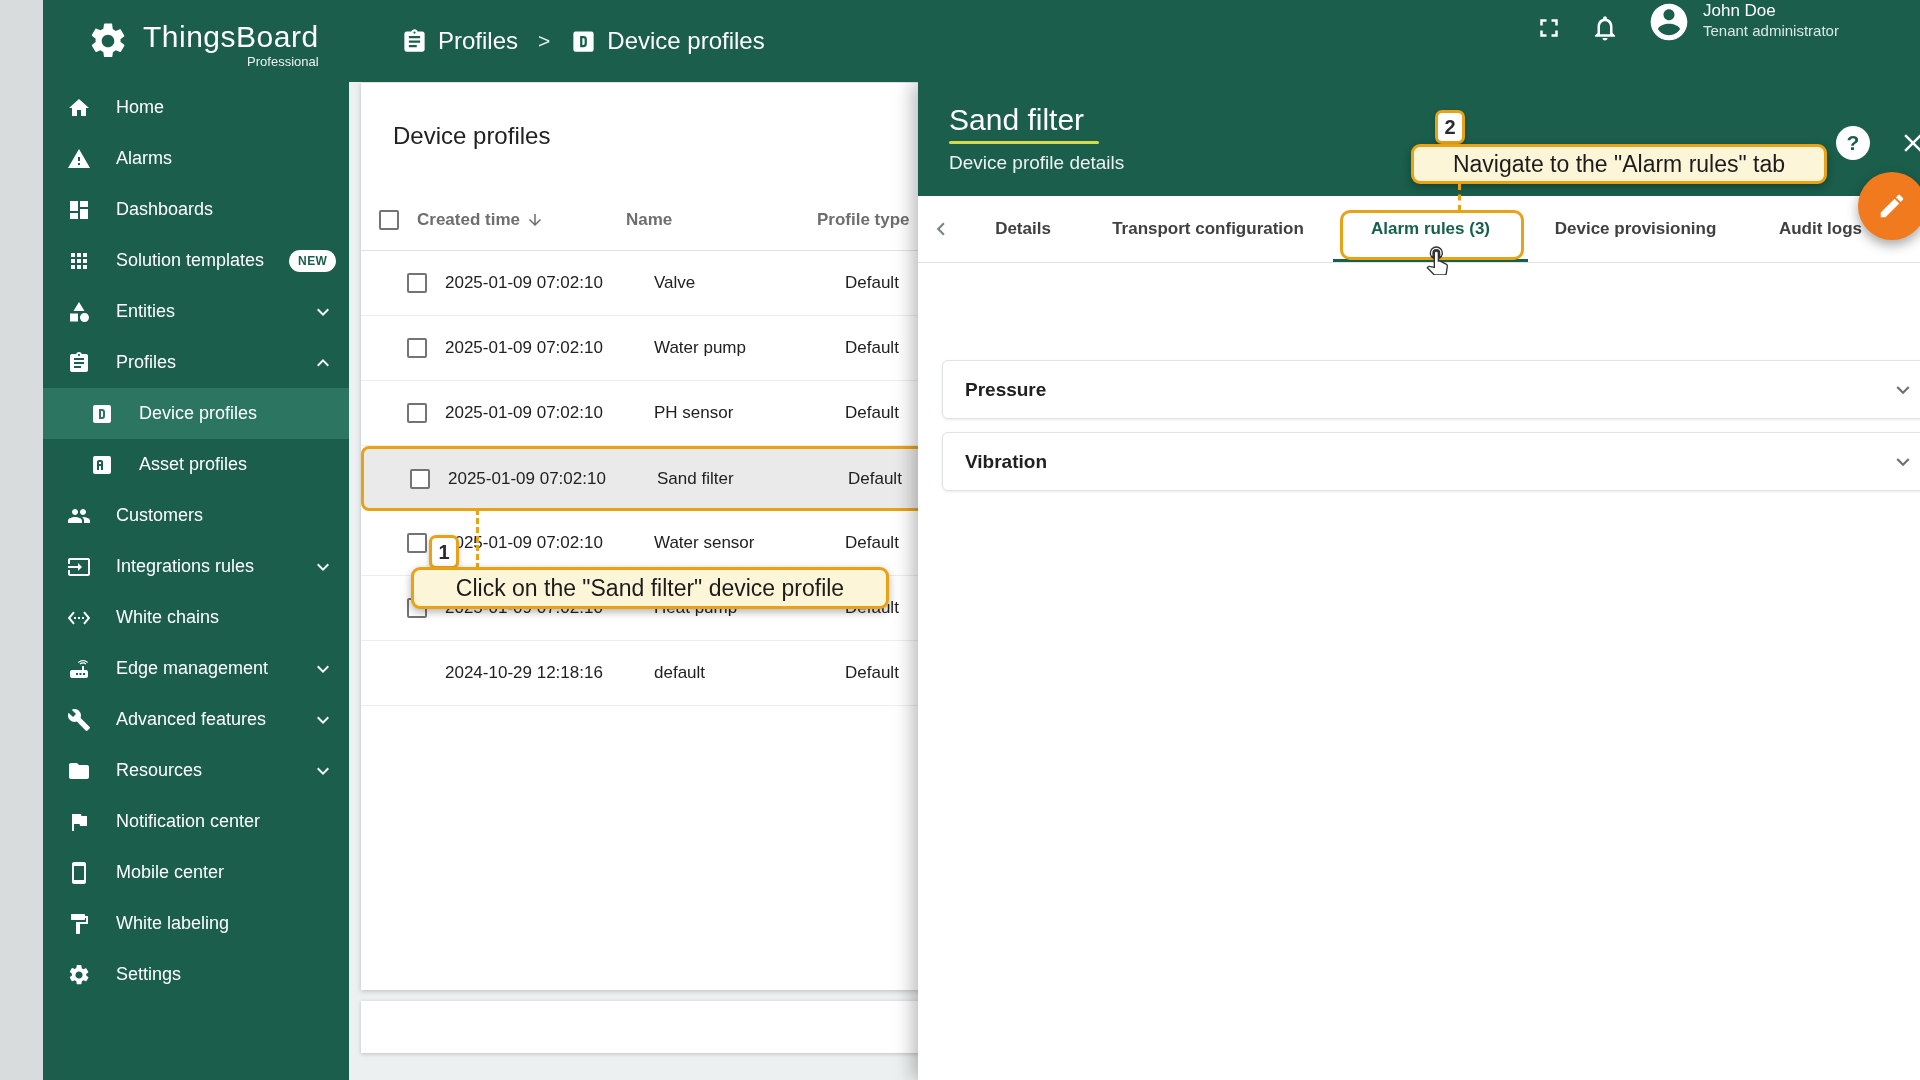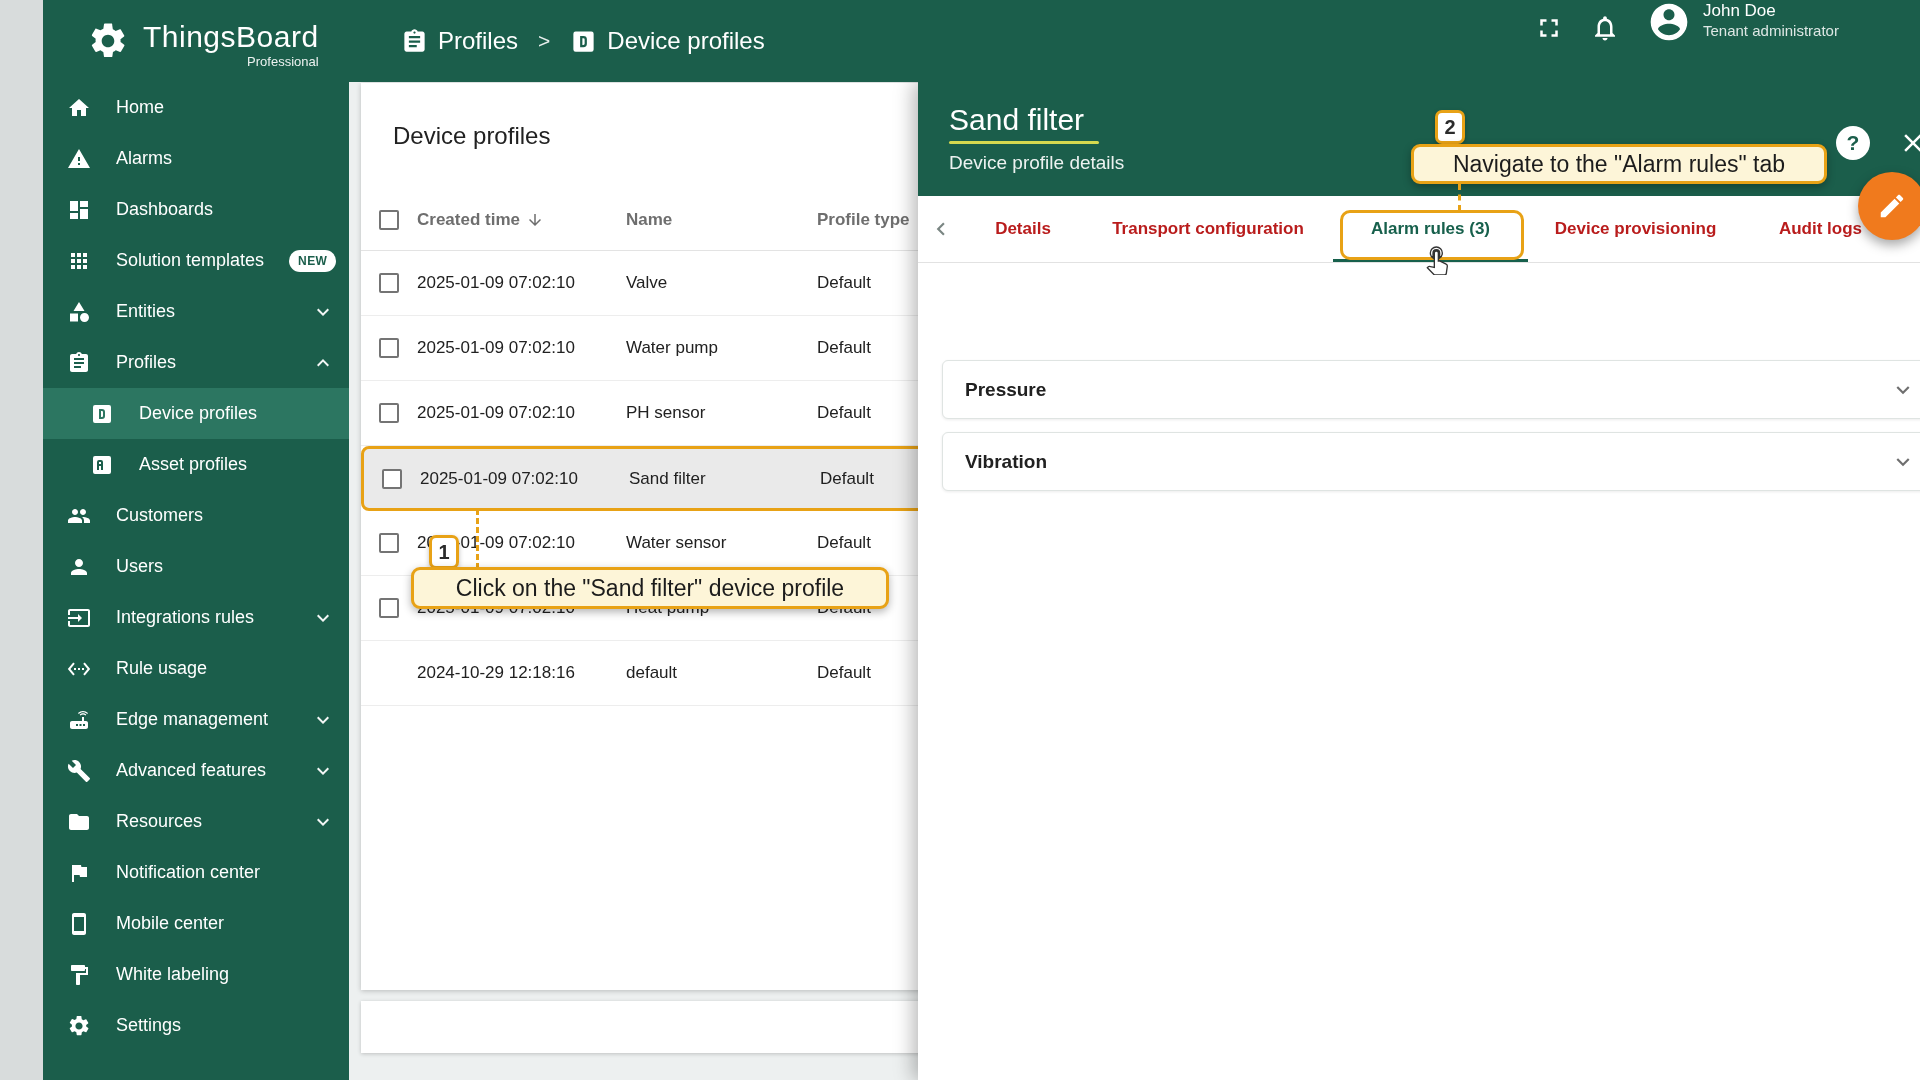--- a/index.html
+++ b/index.html
@@ -37,21 +37,21 @@
              padding:4px 9px;border-radius:11px;letter-spacing:.4px;}
 
   
   .card{position:absolute;left:318px;top:83px;width:600px;height:907px;background:#fff;
         box-shadow:0 1px 5px rgba(0,0,0,.22);z-index:1;}
   .card-title{height:106px;display:flex;align-items:center;padding-left:32px;font-size:24px;color:#212121;}
   .grid-row{display:grid;grid-template-columns:56px 209px 191px 1fr;align-items:center;}
   .thead{height:62px;border-bottom:1px solid #e3e3e3;color:#6e6e6e;font-size:17px;font-weight:700;}
   .th-created{display:flex;align-items:center;gap:6px;}
   .sort-ic{width:18px;height:18px;fill:#6e6e6e;}
-  .trow{height:65px;border-bottom:1px solid #ededed;font-size:17px;color:#212121;}
+  .trow{height:65px;border-bottom:1px solid #ededed;font-size:17px;color:#212121;padding-left:28px;}
   .trow.selected{background:#EAEAEA;border:3px solid #E8A216;border-radius:8px;border-bottom:3px solid #E8A216;}
   .cb{width:20px;height:20px;border:2px solid #747474;border-radius:2px;margin-left:18px;background:#fff;}
   .paginator{position:absolute;left:318px;top:1001px;width:600px;height:52px;background:#fff;
              box-shadow:0 1px 4px rgba(0,0,0,.2);z-index:1;}
 
   
   .panel{position:absolute;left:875px;top:82px;width:1045px;height:998px;background:#fff;
          box-shadow:-5px 0 18px rgba(0,0,0,.28);z-index:5;}
   .panel-head{height:114px;background:#1B5E4B;color:#fff;position:relative;padding:20px 0 0 31px;}
   .panel-title{font-size:30px;line-height:36px;font-weight:400;}
@@ -59,21 +59,21 @@
   .panel-sub{font-size:19px;opacity:.92;}
   .help-btn{position:absolute;right:93px;top:44px;width:34px;height:34px;border-radius:50%;background:#fff;
             color:#1B5E4B;display:flex;align-items:center;justify-content:center;font-size:21px;font-weight:700;cursor:pointer;}
   .close-btn{position:absolute;right:33px;top:44px;width:34px;height:34px;display:flex;align-items:center;justify-content:center;cursor:pointer;}
   .close-btn svg{width:30px;height:30px;fill:#fff;}
   .tabs{position:absolute;left:0;top:114px;width:1045px;height:67px;background:#fff;border-bottom:1px solid #e2e2e2;
         display:flex;align-items:stretch;}
   .tab-nav{width:45px;display:flex;align-items:center;justify-content:center;cursor:pointer;}
   .tab-nav svg{width:26px;height:26px;fill:#7a8683;}
   .tab-nav.right{margin-left:auto;}
-  .tab{display:flex;align-items:center;justify-content:center;font-size:17px;font-weight:700;color:#b91c1c;
+  .tab{display:flex;align-items:center;justify-content:center;font-size:17px;font-weight:700;color:#404040;
        cursor:pointer;position:relative;white-space:nowrap;}
   .tab.t0{width:120px}.tab.t1{width:250px}.tab.t2{width:195px}.tab.t3{width:215px}.tab.t4{width:155px}
   .tab.active{color:#17604C;}
   .tab.active::after{content:"";position:absolute;left:0;right:0;bottom:0;height:3px;background:#17604C;}
   .acc{position:absolute;left:24px;width:997px;height:59px;border:1px solid #dfe4e2;border-radius:6px;
        display:flex;align-items:center;padding:0 22px;box-shadow:0 1px 3px rgba(0,0,0,.08);background:#fff;cursor:pointer;}
   .acc-label{font-size:19px;font-weight:700;color:#212121;}
   .acc svg{margin-left:auto;width:26px;height:26px;fill:#6f6f6f;}
   .acc.a0{top:206px}.acc.a1{top:278px}.acc.a2{top:350px}
 
@@ -204,38 +204,32 @@
       <span class="nav-label">Asset profiles</span>
     </div>
     <div class="nav-item">
       <svg class="nav-ic" viewBox="0 0 24 24">
           <path d="M16 11c1.66 0 2.99-1.34 2.99-3S17.66 5 16 5c-1.66 0-3 1.34-3 3s1.34 3 3 3zm-8 0c1.66 0 2.99-1.34 2.99-3S9.66 5 8 5C6.34 5 5 6.34 5 8s1.34 3 3 3zm0 2c-2.33 0-7 1.17-7 3.5V19h14v-2.5c0-2.33-4.67-3.5-7-3.5zm8 0c-.29 0-.62.02-.97.05 1.16.84 1.97 1.97 1.97 3.45V19h6v-2.5c0-2.33-4.67-3.5-7-3.5z"></path>
         </svg>
       <span class="nav-label">Customers</span>
     </div>
     <div class="nav-item">
       <svg class="nav-ic" viewBox="0 0 24 24">
-          <path d="M12 12c2.21 0 4-1.79 4-4s-1.79-4-4-4-4 1.79-4 4 1.79 4 4 4zm0 2c-2.67 0-8 1.34-8 4v2h16v-2c0-2.66-5.33-4-8-4z"></path>
-        </svg>
-      <span class="nav-label">Users</span>
-    </div>
-    <div class="nav-item">
-      <svg class="nav-ic" viewBox="0 0 24 24">
           <path d="M21 3.01H3c-1.1 0-2 .9-2 2V9h2V4.99h18v14.03H3V15H1v4.01c0 1.1.9 1.98 2 1.98h18c1.1 0 2-.88 2-1.98v-14c0-1.11-.9-2-2-2zM11 16l4-4-4-4v3H1v2h10v3z"></path>
         </svg>
       <span class="nav-label">Integrations rules</span>
       <svg class="chev" viewBox="0 0 24 24">
           <path d="M16.59 8.59L12 13.17 7.41 8.59 6 10l6 6 6-6z"></path>
         </svg>
     </div>
     <div class="nav-item">
       <svg class="nav-ic" viewBox="0 0 24 24">
           <path d="M7.77 6.76L6.23 5.48.82 12l5.41 6.52 1.54-1.28L3.42 12l4.35-5.24zM7 13h2v-2H7v2zm10-2h-2v2h2v-2zm-6 2h2v-2h-2v2zm6.77-7.52l-1.54 1.28L20.58 12l-4.35 5.24 1.54 1.28L23.18 12l-5.41-6.52z"></path>
         </svg>
-      <span class="nav-label">Rule usage</span>
+      <span class="nav-label">White chains</span>
     </div>
     <div class="nav-item">
       <svg class="nav-ic" viewBox="0 0 24 24">
           <path d="M20.2 5.9l.8-.8C19.6 3.7 17.8 3 16 3s-3.6.7-5 2.1l.8.8C13 4.8 14.5 4.2 16 4.2s3 .6 4.2 1.7zm-.9.8c-.9-.9-2.1-1.4-3.3-1.4s-2.4.5-3.3 1.4l.8.8c.7-.7 1.6-1 2.5-1 .9 0 1.8.3 2.5 1l.8-.8zM19 13h-2V9h-2v4H5c-1.1 0-2 .9-2 2v4c0 1.1.9 2 2 2h14c1.1 0 2-.9 2-2v-4c0-1.1-.9-2-2-2zm-8 5H9v-2h2v2zm3.5 0h-2v-2h2v2zm3.5 0h-2v-2h2v2z"></path>
         </svg>
       <span class="nav-label">Edge management</span>
       <svg class="chev" viewBox="0 0 24 24">
           <path d="M16.59 8.59L12 13.17 7.41 8.59 6 10l6 6 6-6z"></path>
         </svg>
     </div>

